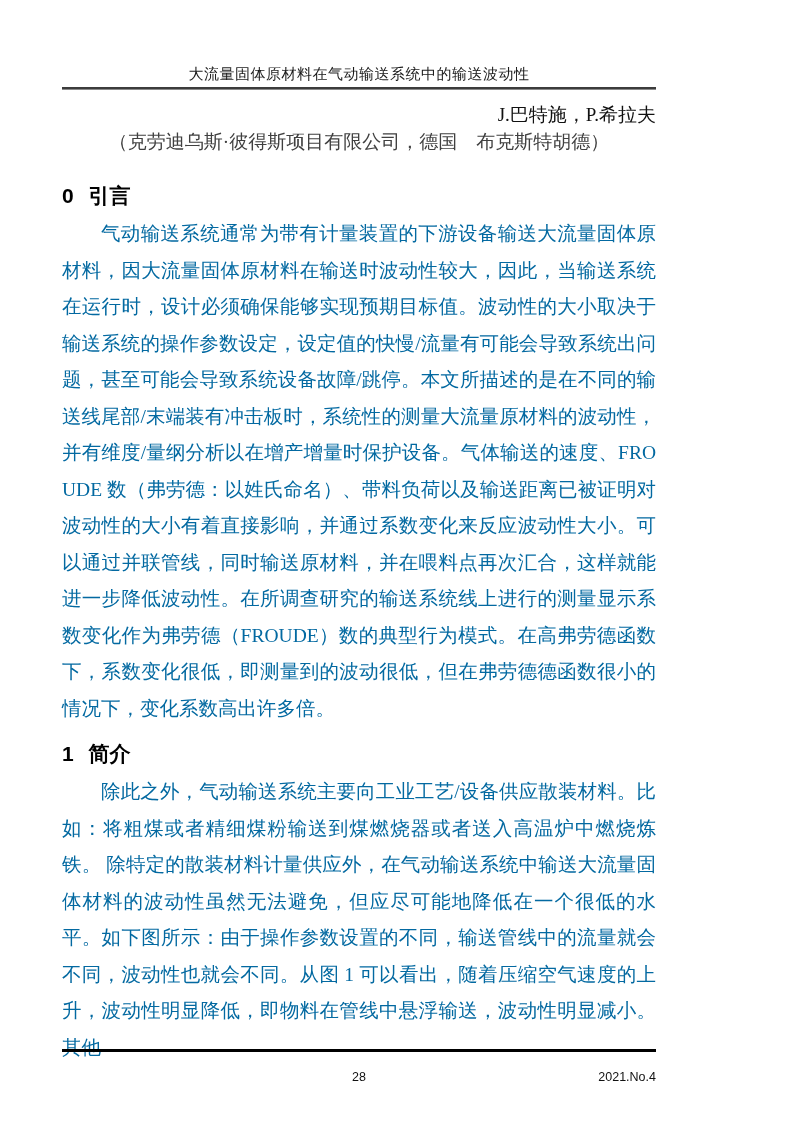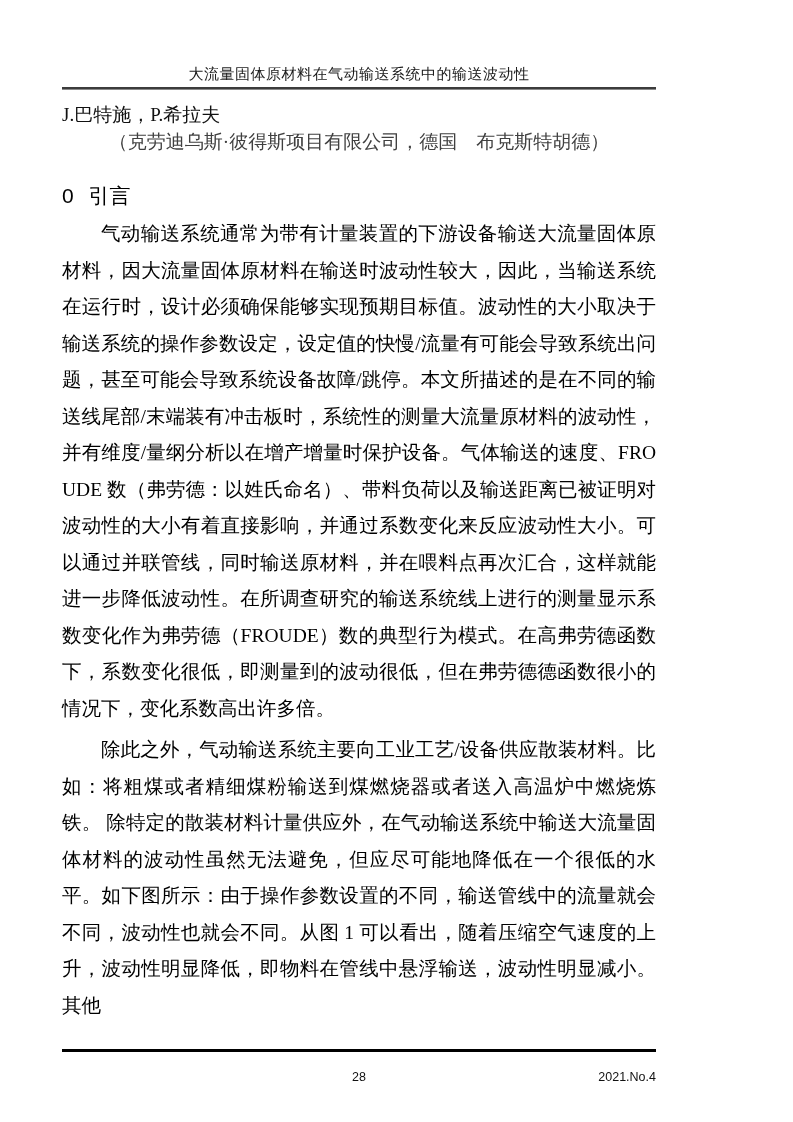--- a/index.html
+++ b/index.html
@@ -33,48 +33,48 @@
     text-align: center;
     font-family: "Liberation Sans", "DejaVu Sans", sans-serif;
     font-weight: 700;
     font-size: 31px;
     line-height: 46px;
     letter-spacing: 1px;
     color: #000000;
   }
   .authors {
     margin-top: 12px;
-    text-align: left;
+    text-align: right;
     font-size: 19px;
     line-height: 26px;
     color: #111111;
   }
   .affiliation {
     text-align: center;
     font-size: 19px;
     line-height: 27px;
     color: #404040;
   }
   .section-heading {
     margin-top: 26px;
     font-family: "Liberation Sans", "DejaVu Sans", sans-serif;
-    font-weight: 400;
+    font-weight: 700;
     font-size: 21px;
     line-height: 30px;
     color: #000000;
   }
   .section-heading.second { margin-top: 12px; }
   .section-number { display: inline-block; margin-right: 0.7em; }
   .body-para {
     margin: 5px 0 0 0;
     font-size: 19.5px;
     line-height: 36.5px;
     text-align: justify;
     text-indent: 2em;
-    color: #000000;
+    color: #0369a1;
     word-break: break-all;
   }
   .footer {
     position: absolute;
     left: 62px;
     right: 62px;
     top: 1049px;
     border-top: 3.5px solid #000000;
     font-family: "Liberation Sans", "DejaVu Sans", sans-serif;
     font-size: 12.5px;
@@ -94,20 +94,23 @@
 
 
   <div class="authors">J.巴特施，P.希拉夫</div>
   <div class="affiliation">（克劳迪乌斯·彼得斯项目有限公司，德国　布克斯特胡德）</div>
 
   <div class="section-heading">
     <span class="section-number">0</span><span>引言</span>
   </div>
   <p class="body-para">气动输送系统通常为带有计量装置的下游设备输送大流量固体原材料，因大流量固体原材料在输送时波动性较大，因此，当输送系统在运行时，设计必须确保能够实现预期目标值。波动性的大小取决于输送系统的操作参数设定，设定值的快慢/流量有可能会导致系统出问题，甚至可能会导致系统设备故障/跳停。本文所描述的是在不同的输送线尾部/末端装有冲击板时，系统性的测量大流量原材料的波动性，并有维度/量纲分析以在增产增量时保护设备。气体输送的速度、FROUDE 数（弗劳德：以姓氏命名）、带料负荷以及输送距离已被证明对波动性的大小有着直接影响，并通过系数变化来反应波动性大小。可以通过并联管线，同时输送原材料，并在喂料点再次汇合，这样就能进一步降低波动性。在所调查研究的输送系统线上进行的测量显示系数变化作为弗劳德（FROUDE）数的典型行为模式。在高弗劳德函数下，系数变化很低，即测量到的波动很低，但在弗劳德德函数很小的情况下，变化系数高出许多倍。</p>
 
+  <div class="section-heading second">
+    <span class="section-number">1</span><span>简介</span>
+  </div>
   <p class="body-para">除此之外，气动输送系统主要向工业工艺/设备供应散装材料。比如：将粗煤或者精细煤粉输送到煤燃烧器或者送入高温炉中燃烧炼铁。 除特定的散装材料计量供应外，在气动输送系统中输送大流量固体材料的波动性虽然无法避免，但应尽可能地降低在一个很低的水平。如下图所示：由于操作参数设置的不同，输送管线中的流量就会不同，波动性也就会不同。从图 1 可以看出，随着压缩空气速度的上升，波动性明显降低，即物料在管线中悬浮输送，波动性明显减小。其他</p>
 
   <div class="footer">
     <div class="footer-row">
       <span class="page-number">28</span>
       <span class="issue-label">2021.No.4</span>
     </div>
   </div>
 
 </div>

